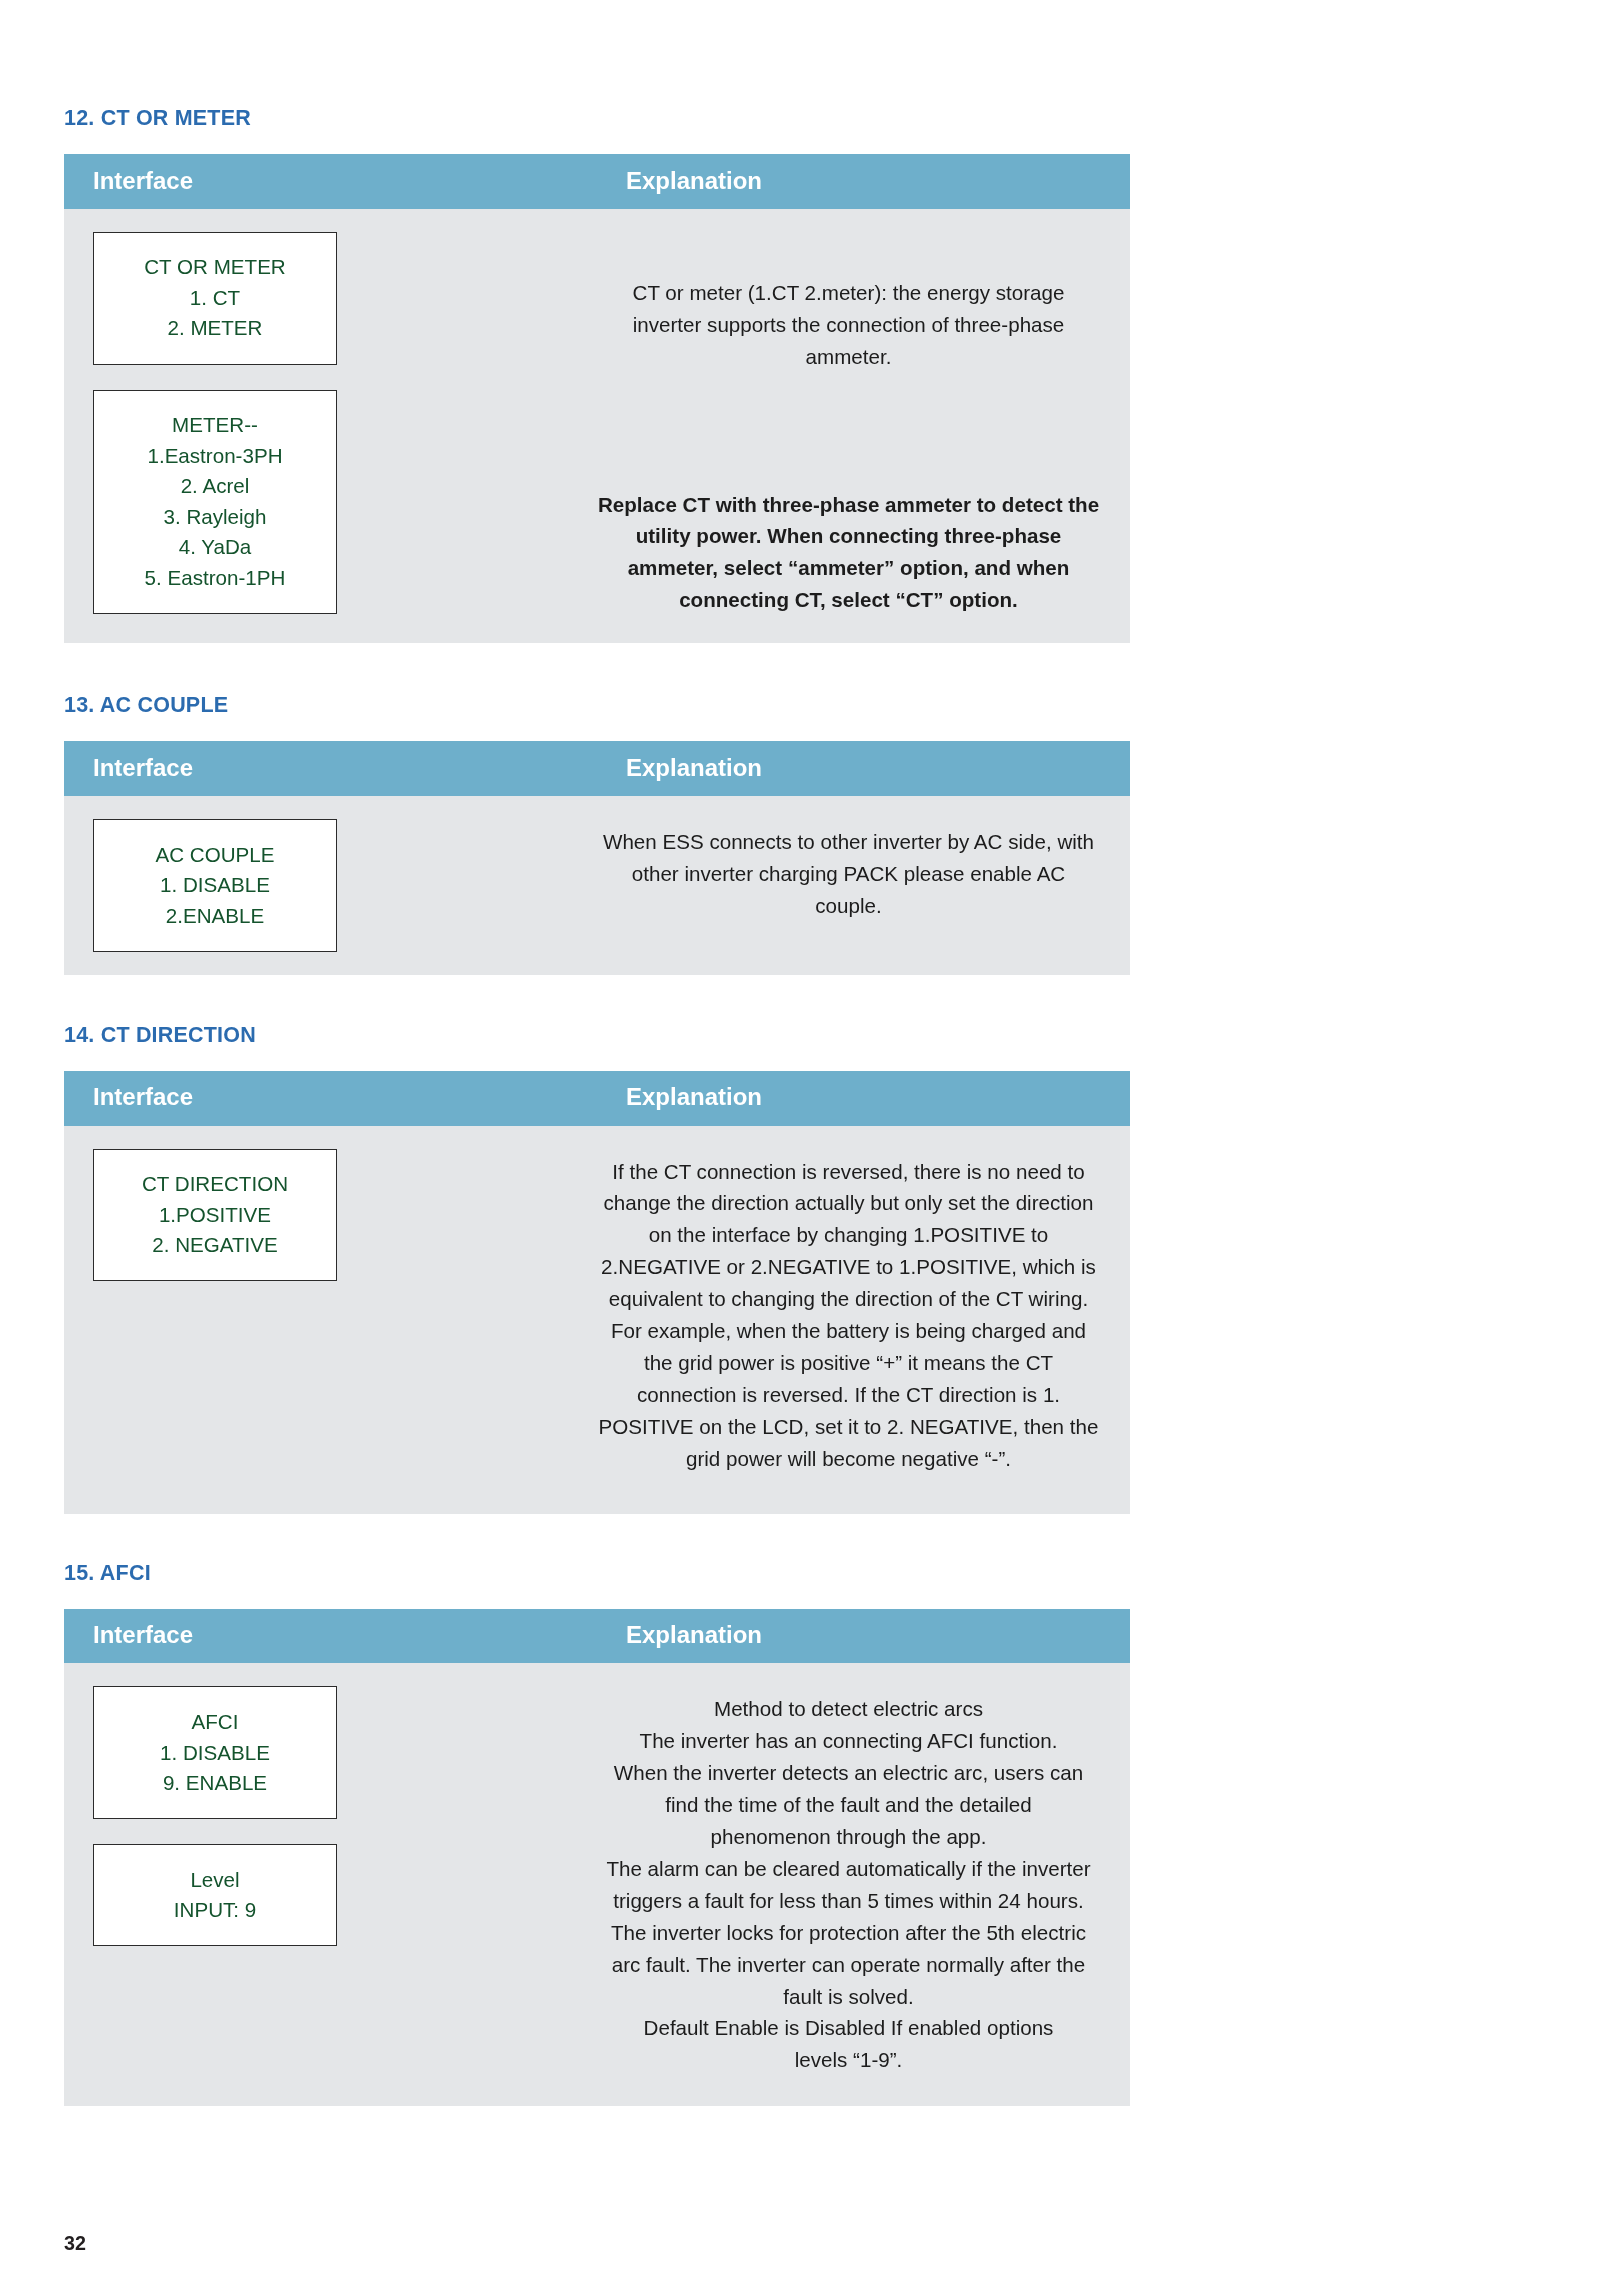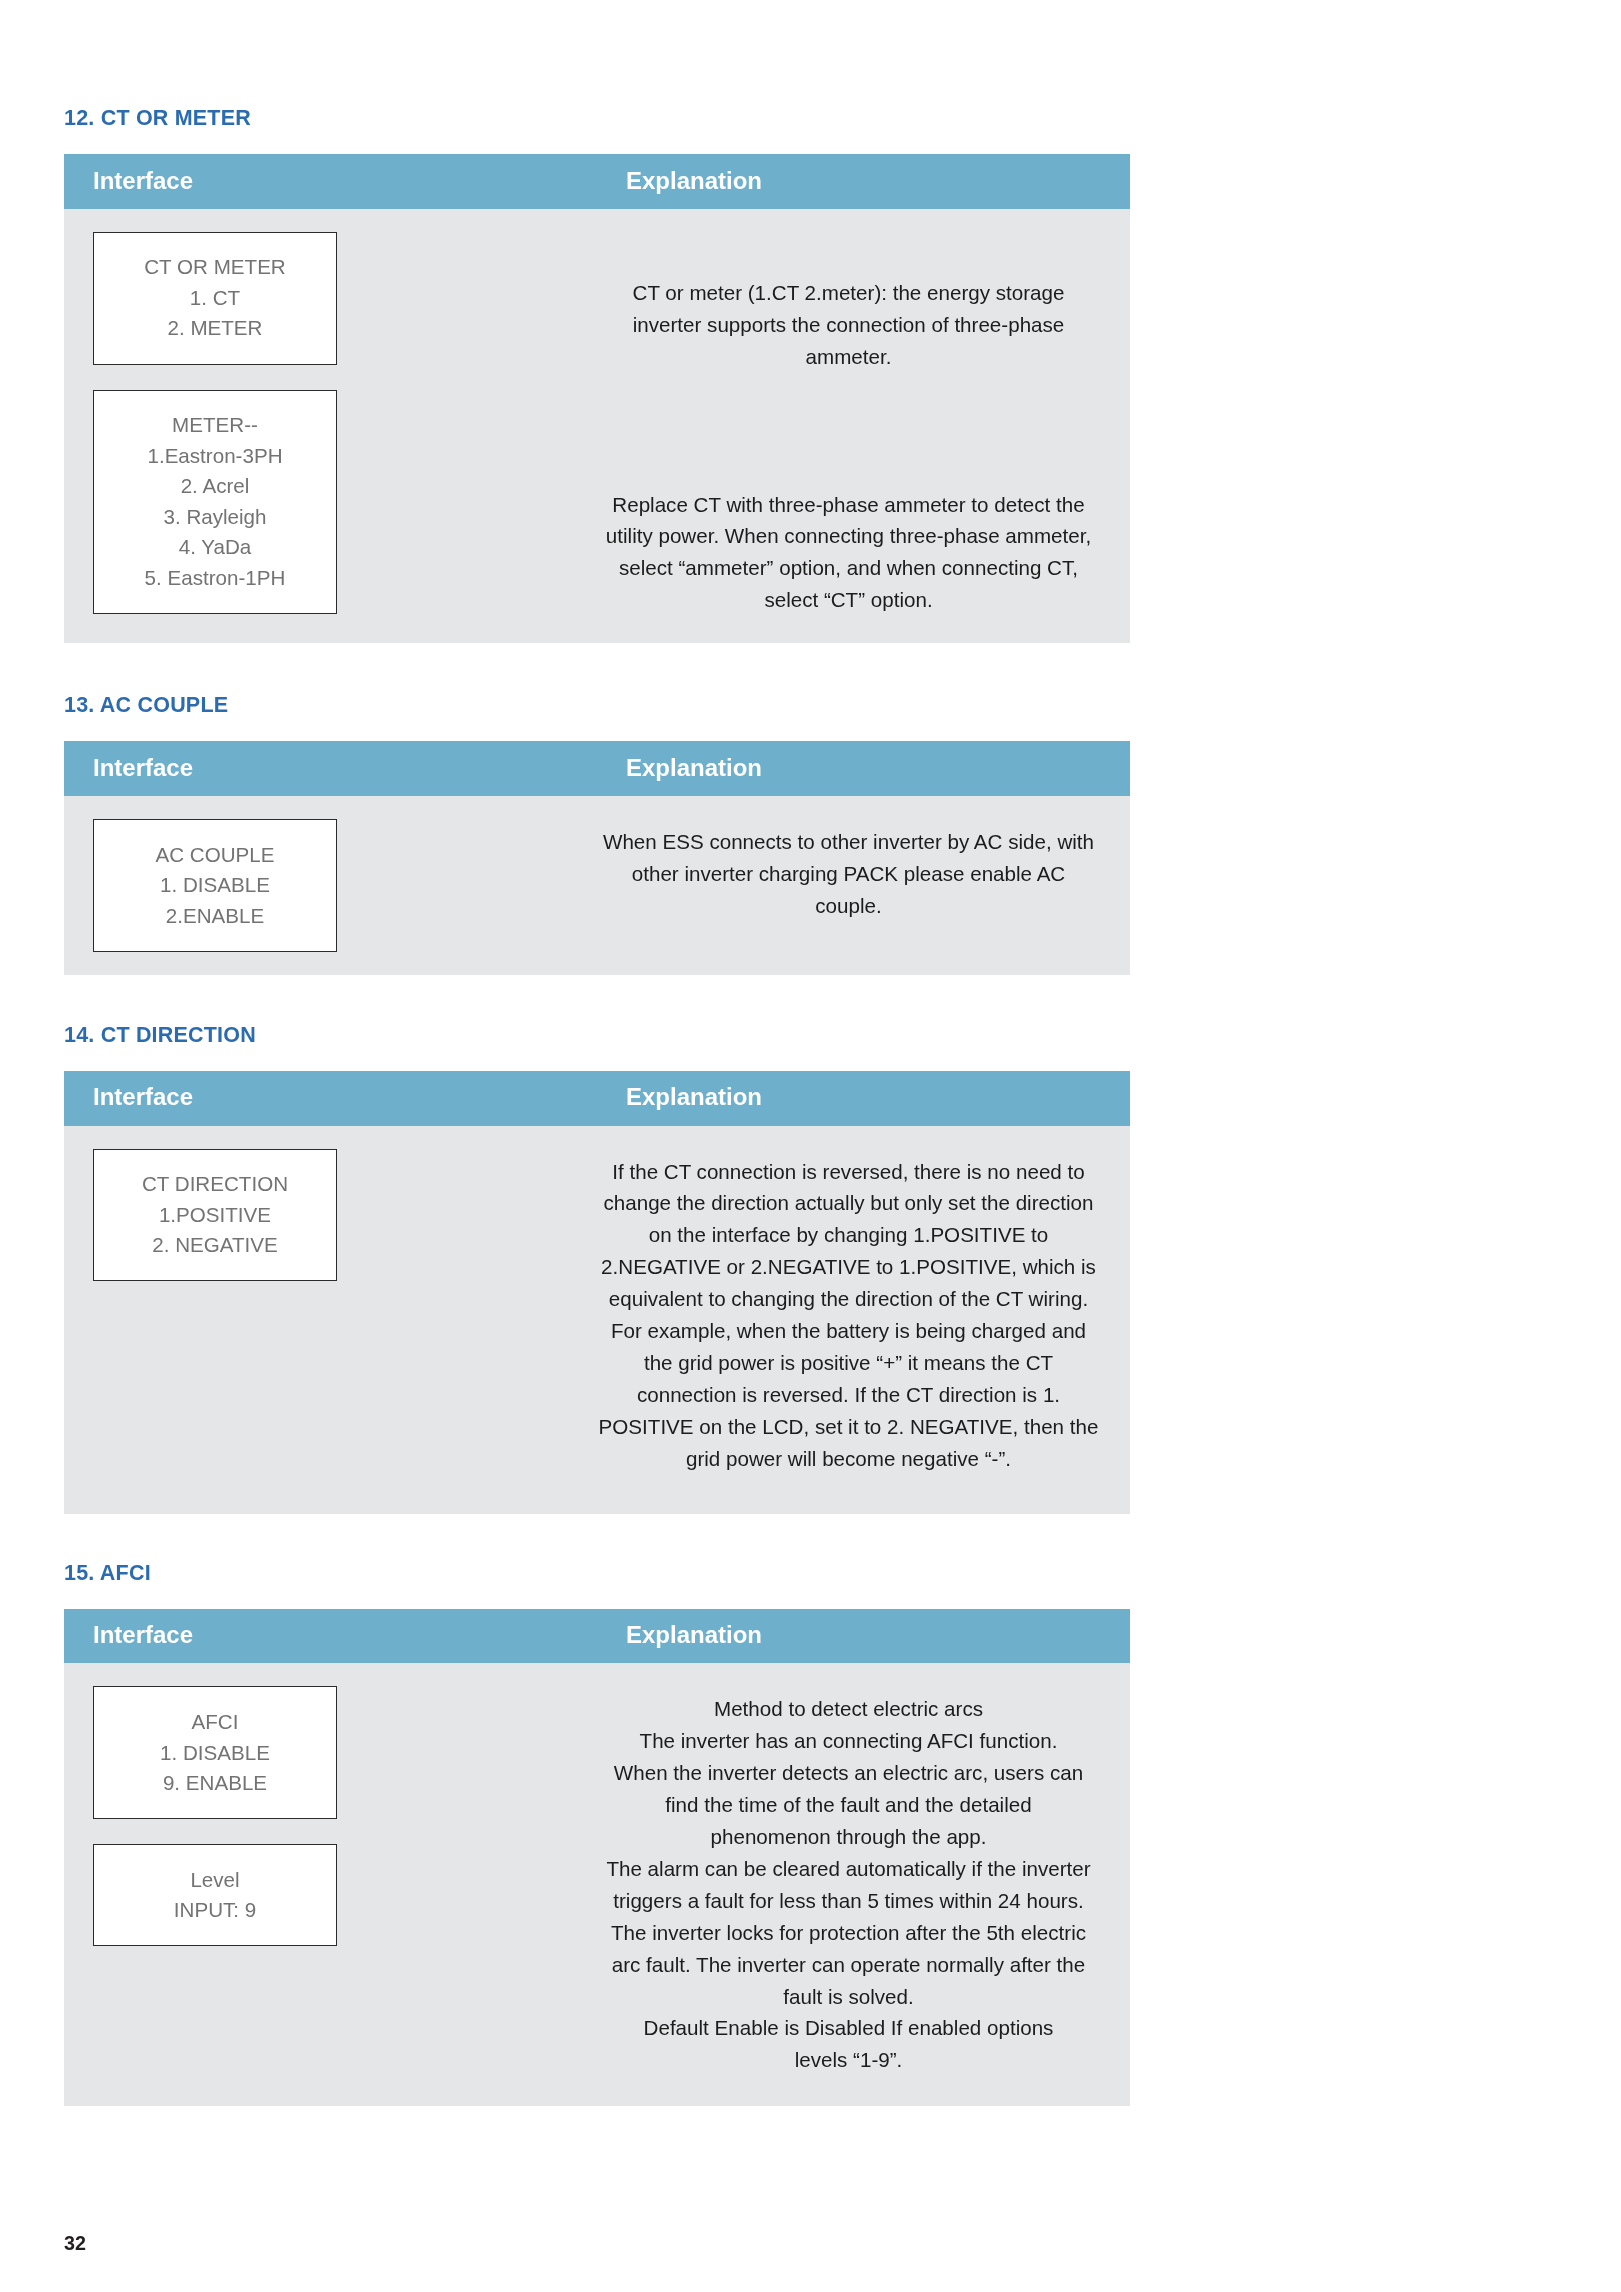--- a/index.html
+++ b/index.html
@@ -72,21 +72,21 @@
     padding: 23px 0 23px 29px;
   }
   .lcd-box {
     border: 1.8px solid #2b2b2b;
     background: #ffffff;
     width: 244px;
     box-sizing: border-box;
     text-align: center;
     font-family: "Liberation Sans", sans-serif;
     font-size: 20.6px;
-    color: #737373;
+    color: #14532d;
     line-height: 1.48;
     padding: 19.7px 7.2px 19.7px 7.2px;
     display: block;
   }
   .lcd-box + .lcd-box {
     margin-top: 25px;
   }
   .lcd-line {
     display: block;
     white-space: nowrap;
@@ -159,21 +159,21 @@
                 <span class="lcd-line">2. Acrel</span>
                 <span class="lcd-line">3. Rayleigh</span>
                 <span class="lcd-line">4. YaDa</span>
                 <span class="lcd-line">5. Eastron-1PH</span>
               </div>
             </div>
           </td>
           <td class="col-explanation">
             <div class="explain explain-pad-top-lg">
               <p class="para">CT or meter (1.CT 2.meter): the energy storage inverter supports the connection of three-phase ammeter.</p>
-              <p class="para" style="margin-top:116px;">Replace CT with three-phase ammeter to detect the utility power. When connecting three-phase ammeter, select “ammeter” option, and when connecting CT, select “CT” option.</p>
+              <p class="para" style="margin-top:116px;font-weight:bold;">Replace CT with three-phase ammeter to detect the utility power. When connecting three-phase ammeter, select “ammeter” option, and when connecting CT, select “CT” option.</p>
             </div>
           </td>
         </tr>
       </tbody>
     </table>
   </div>
 
   <div class="block">
     <div class="heading-wrap" style="padding-top:50px;">
       <div class="section-heading">13. AC COUPLE</div>

